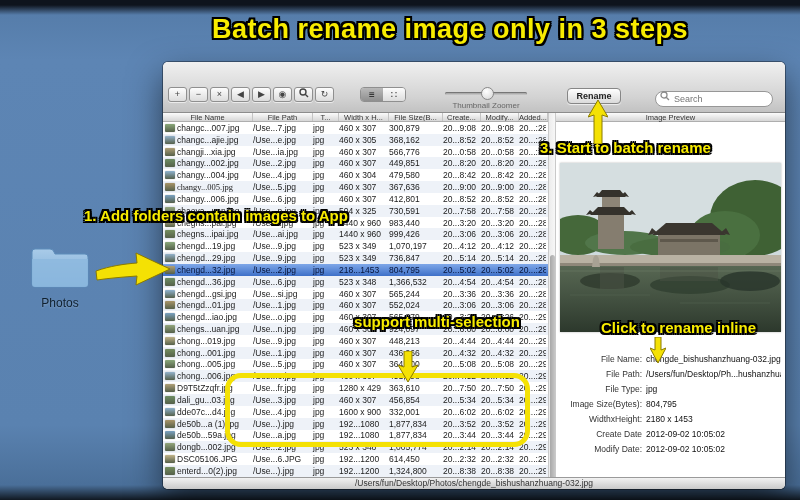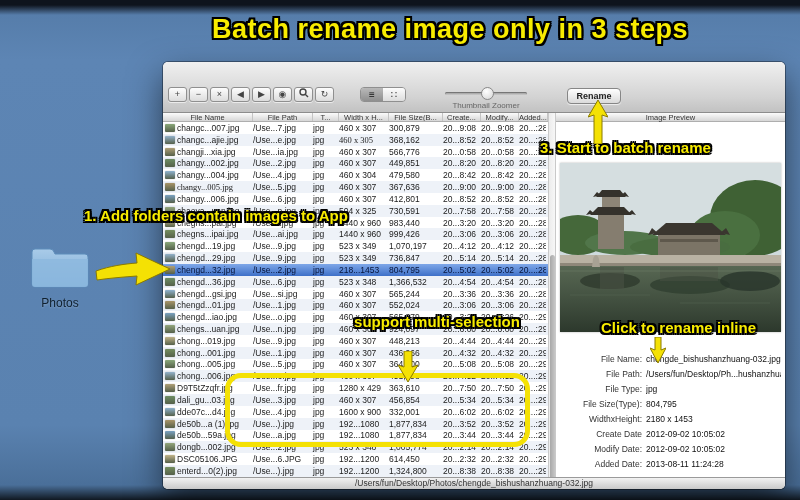--- a/index.html
+++ b/index.html
@@ -139,20 +139,27 @@
             </svg></span><span class="tb-btn">↻</span></span>
       <span class="seg">
         <span class="on">≡</span>
         <span>∷</span>
       </span>
       <span class="slider">
           <span class="knob"></span>
         </span>
       <span class="slider-label">Thumbnail Zoomer</span>
       <button class="rename-btn">Rename</button>
+      <span class="search-wrap">
+        <input class="search-input" placeholder="Search" style="">
+        <svg class="search-icon" width="10" height="10" viewBox="0 0 10 10">
+          <circle cx="4" cy="4" r="3" fill="none" stroke="#8a8a8a" stroke-width="1.3"></circle>
+          <path d="M6.2 6.2 L9 9" stroke="#8a8a8a" stroke-width="1.3"></path>
+        </svg>
+      </span>
     </div>
   </div>
 
   <div class="main">
     <div class="table-area">
       <div class="thead">
           <div class="hcell" style="width: 90px;">File Name</div>
           <div class="hcell" style="width: 60px;">File Path</div>
           <div class="hcell" style="width: 26px;">T...</div>
           <div class="hcell" style="width: 50px;">Width x H...</div>
@@ -171,21 +178,21 @@
             <span class="cell" style="width: 54px;">300,879</span>
             <span class="cell" style="width: 38px;">20...9:08</span>
             <span class="cell" style="width: 38px;">20...9:08</span>
             <span class="cell" style="width: 29px;">20...:28</span>
           </div>
           <div class="row alt">
             <span class="thumb" style="background: linear-gradient(rgb(147, 178, 204), rgb(85, 96, 74));"></span>
             <span class="cell" style="width: 76px;">changc...ajie.jpg</span>
             <span class="cell" style="width: 60px;">/Use...e.jpg</span>
             <span class="cell" style="width: 26px;">jpg</span>
-            <span class="cell" style="width: 50px; font-family: Liberation Serif, serif;">460 x 305</span>
+            <span class="cell" style="width: 50px;">460 x 305</span>
             <span class="cell" style="width: 54px;">368,162</span>
             <span class="cell" style="width: 38px;">20...8:52</span>
             <span class="cell" style="width: 38px;">20...8:52</span>
             <span class="cell" style="width: 29px;">20...:28</span>
           </div>
           <div class="row">
             <span class="thumb" style="background: linear-gradient(rgb(176, 160, 120), rgb(85, 96, 74));"></span>
             <span class="cell" style="width: 76px;">changji...xia.jpg</span>
             <span class="cell" style="width: 60px;">/Use...ia.jpg</span>
             <span class="cell" style="width: 26px;">jpg</span>
@@ -551,37 +558,33 @@
           </div>
           <div class="meta-row">
             <span class="meta-label">File Path:</span>
             <span class="meta-value">/Users/fun/Desktop/Ph...hushanzhuang-032.jpg</span>
           </div>
           <div class="meta-row">
             <span class="meta-label">File Type:</span>
             <span class="meta-value">jpg</span>
           </div>
           <div class="meta-row">
-            <span class="meta-label">File Size(Type):</span>
+            <span class="meta-label">Image Size(Bytes):</span>
             <span class="meta-value">804,795</span>
           </div>
           <div class="meta-row">
             <span class="meta-label">WidthxHeight:</span>
             <span class="meta-value">2180 x 1453</span>
           </div>
           <div class="meta-row">
             <span class="meta-label">Create Date</span>
             <span class="meta-value">2012-09-02  10:05:02</span>
           </div>
           <div class="meta-row">
             <span class="meta-label">Modify Date:</span>
             <span class="meta-value">2012-09-02  10:05:02</span>
-          </div>
-          <div class="meta-row">
-            <span class="meta-label">Added Date:</span>
-            <span class="meta-value">2013-08-11  11:24:28</span>
           </div>
         </div>
     </div>
   </div>
 
   <div class="statusbar">/Users/fun/Desktop/Photos/chengde_bishushanzhuang-032.jpg</div>
 </div>
 
 </body></html>

